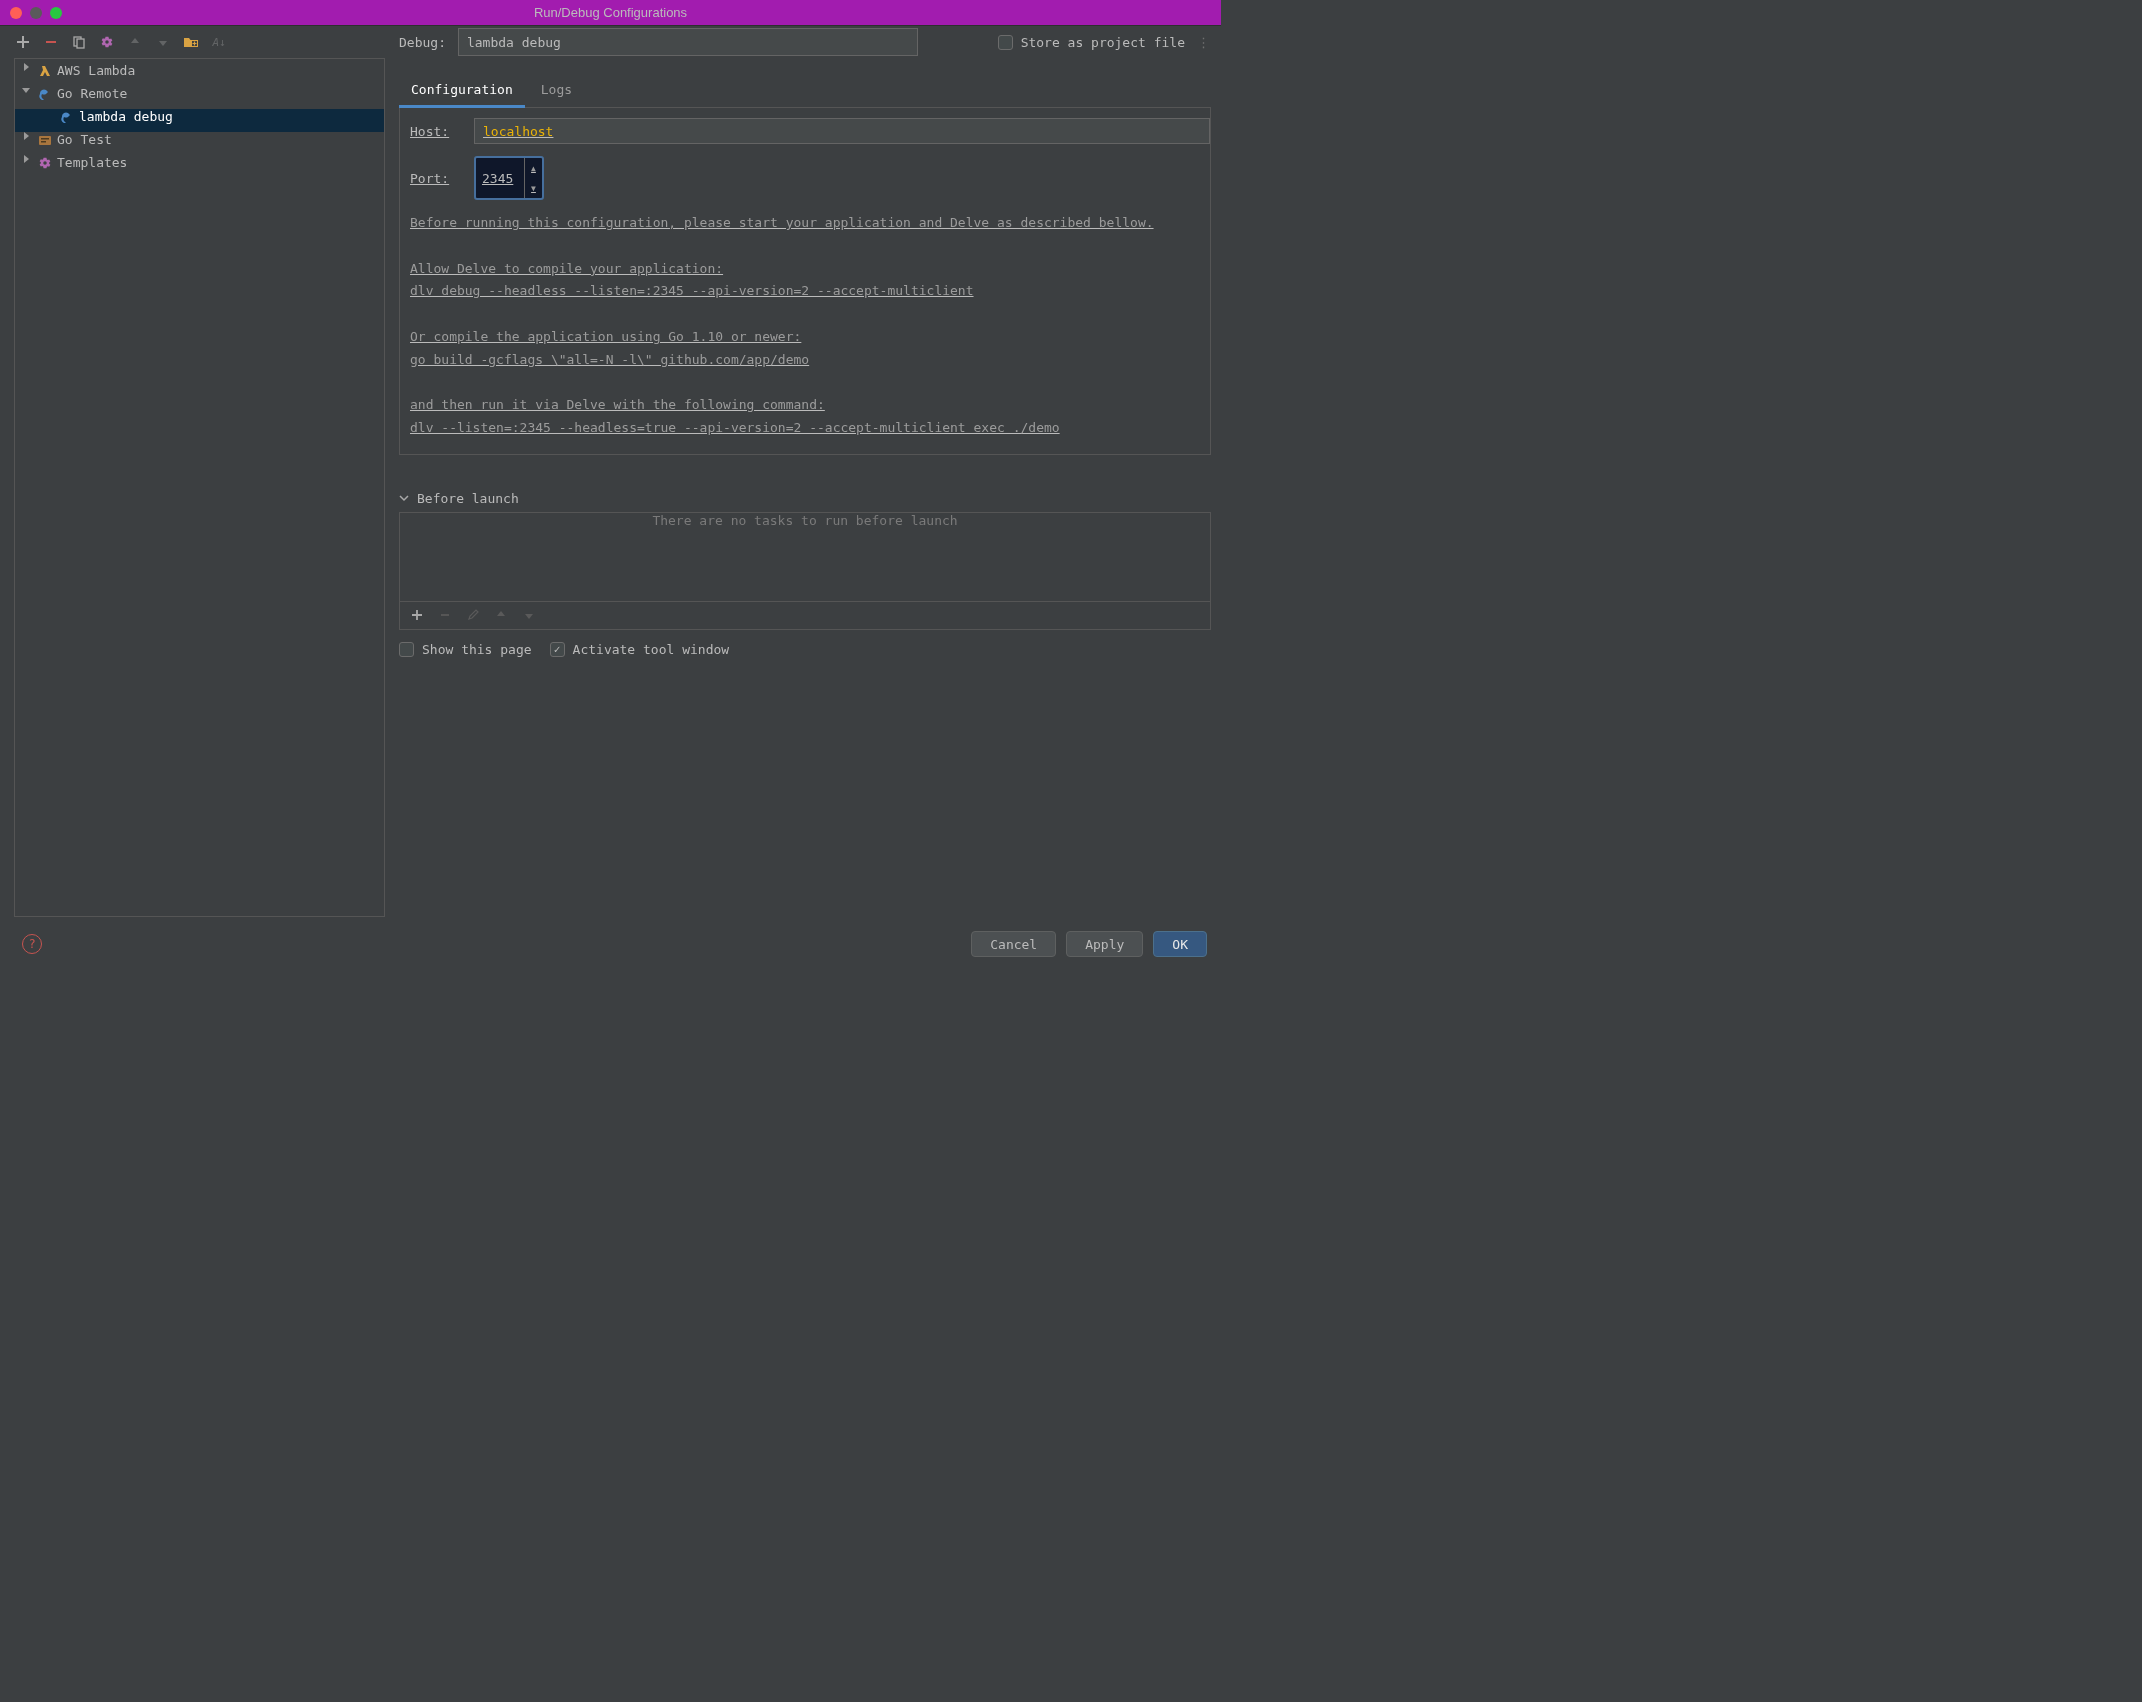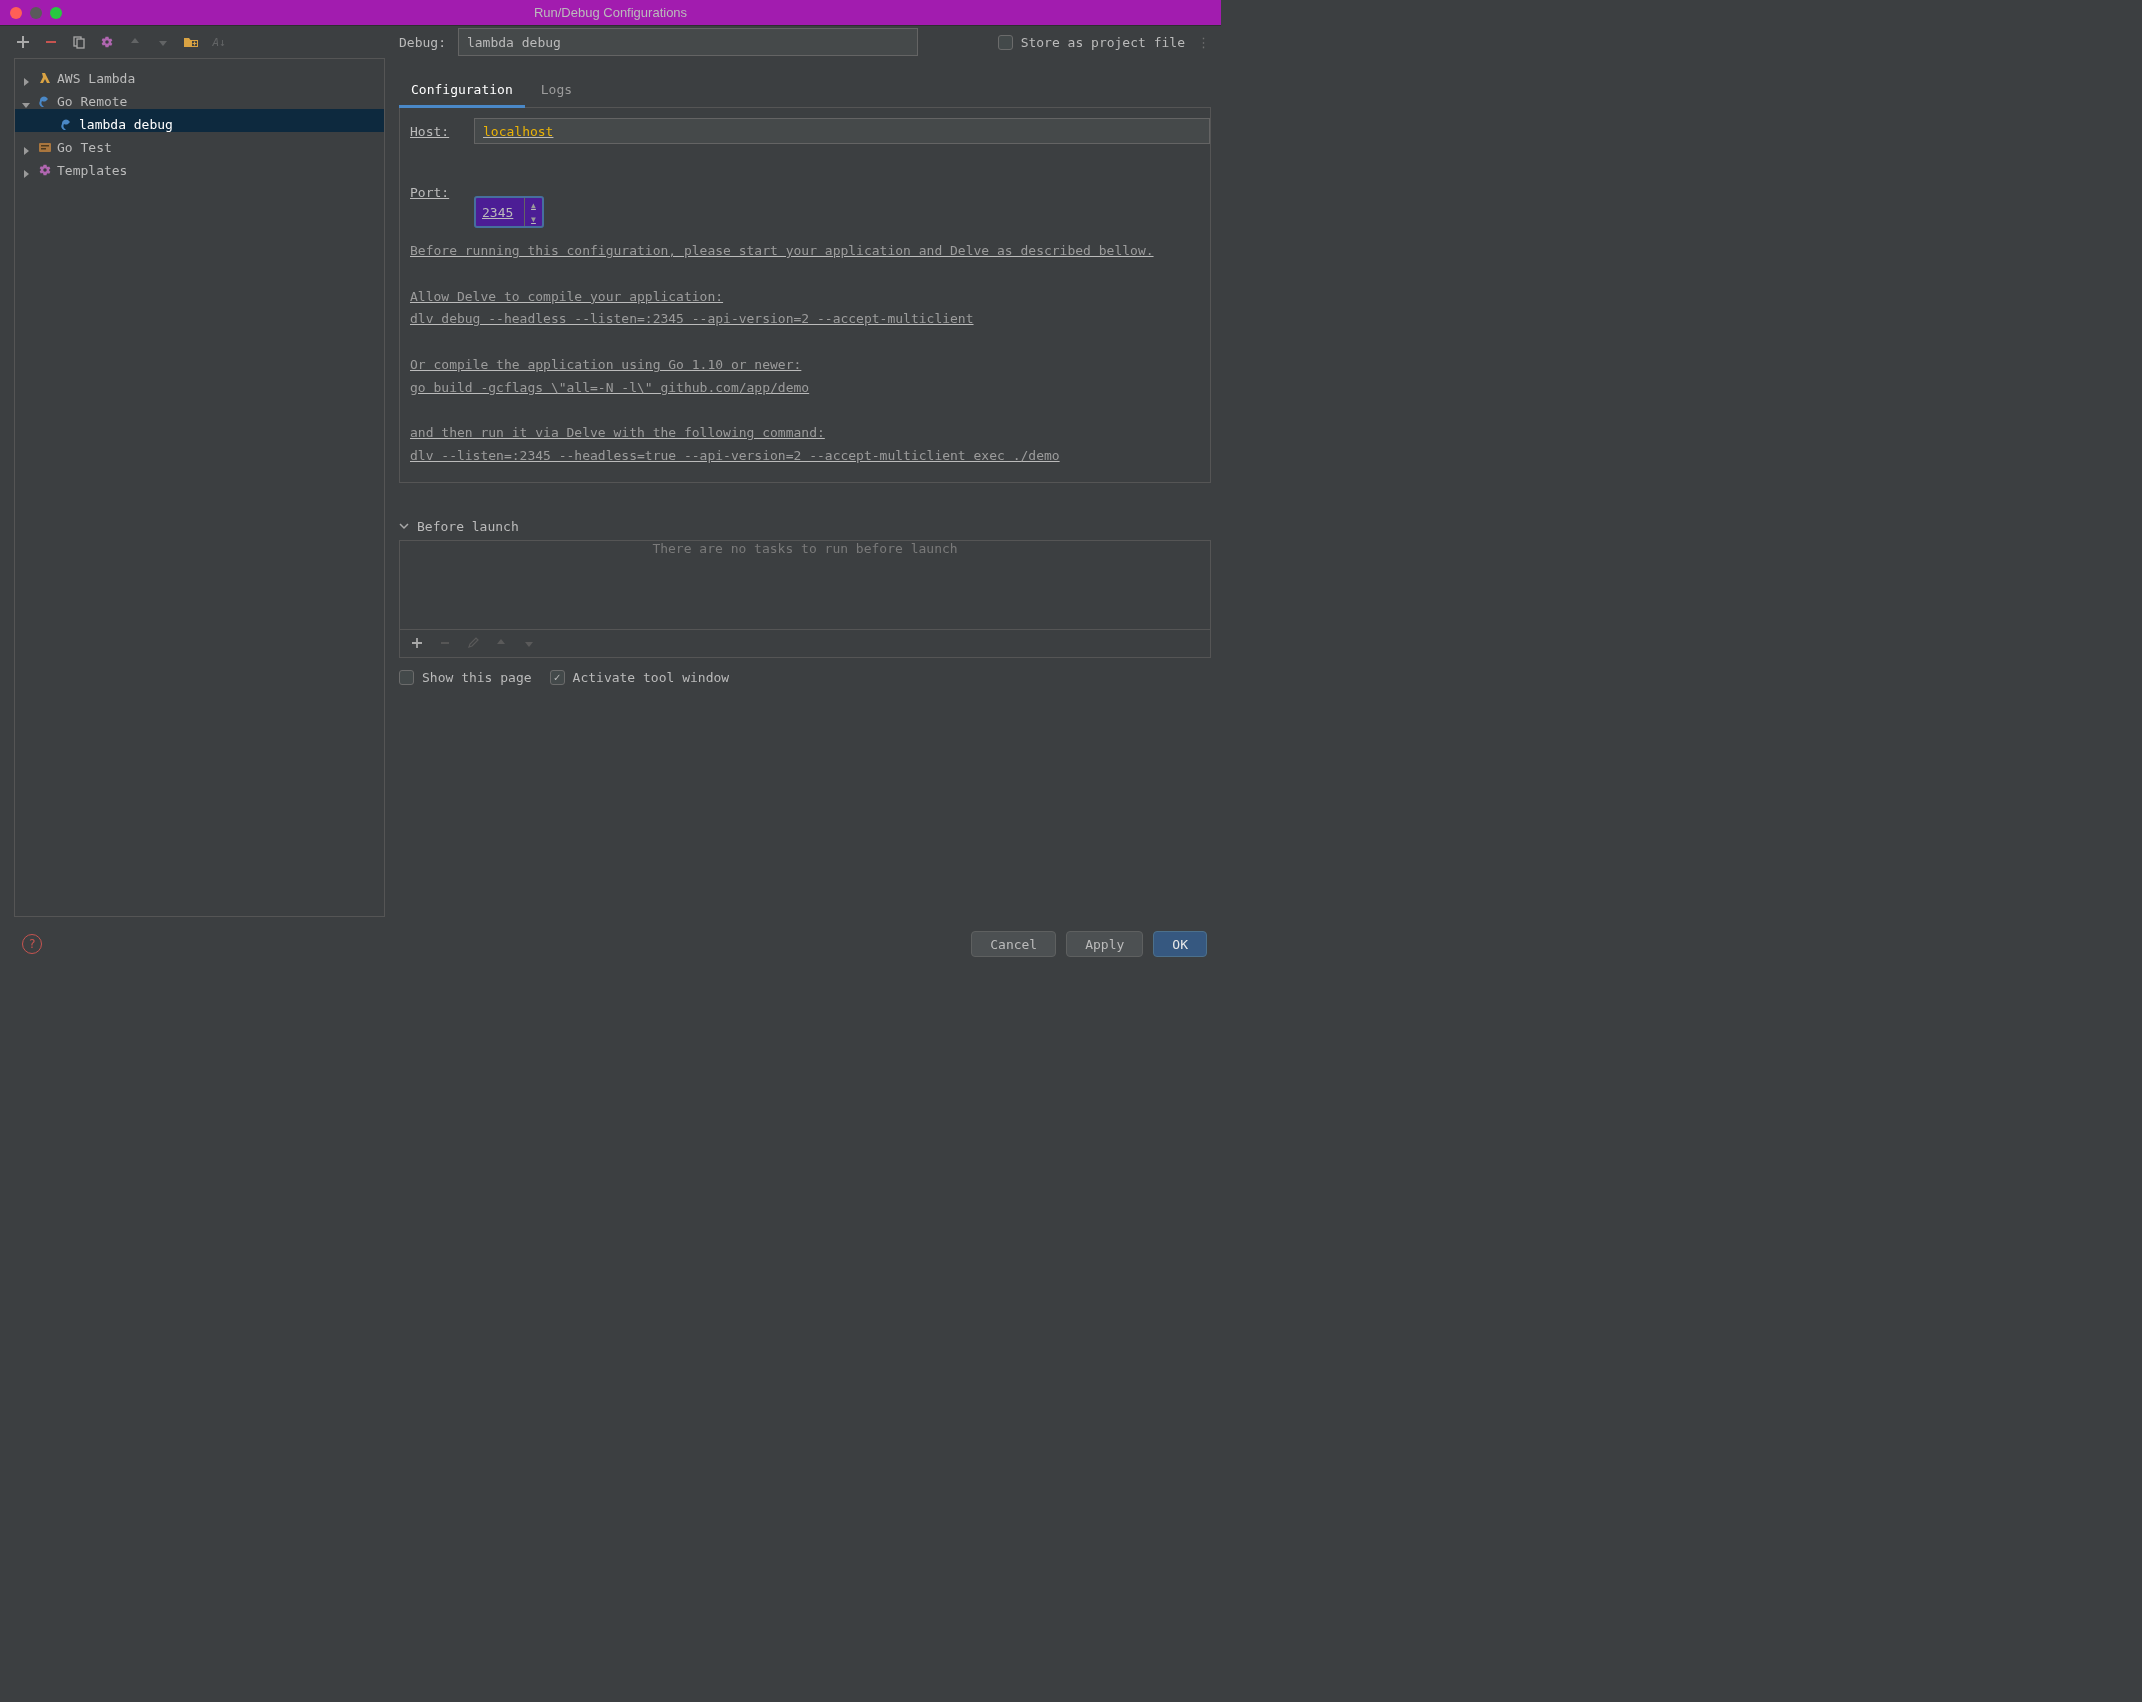--- a/index.html
+++ b/index.html
@@ -65,21 +65,21 @@
   .sidebar {
     width: 371px;
     border: 1px solid #555;
     margin: 0 0 0 14px;
     background: #3c3f41;
     overflow: auto;
     padding-top: 4px;
   }
   .tree-row {
     display: flex;
-    align-items: flex-end;
+    align-items: flex-start;
     height: 23px;
     padding-left: 4px;
     gap: 4px;
     cursor: pointer;
     white-space: nowrap;
   }
   .tree-row.selected { background: #0d293e; color: #ffffff; }
   .tree-chevron {
     width: 14px; display:inline-flex; justify-content:center; color:#a9a9a9;
   }
@@ -157,21 +157,21 @@
   }
   .form-label { width: 50px; }
   .text-input {
     background:#45494a; border:1px solid #646464; color:#eab308;
     height: 26px; padding:0 8px; font-family:inherit; font-size:13px;
   }
   .host-input { flex:1; }
   .port-wrap {
     display:flex; align-items:stretch;
     border: 2px solid #466f9d; border-radius:3px;
-    background:#4c1d95; height:32px;margin-top:40px;
+    background:#0f172a; height:44px;
   }
   .port-input {
     background:transparent; border:none; color:#bbbbbb; width:48px;
     padding:0 6px; font-family:inherit; font-size:13px; outline:none;
   }
   .spinner {
     width:18px; border-left:1px solid #646464;
     display:flex; flex-direction:column;
   }
   .spin-btn { flex:1; display:flex; align-items:center; justify-content:center; font-size:8px; color:#9a9a9a; cursor:pointer;}

